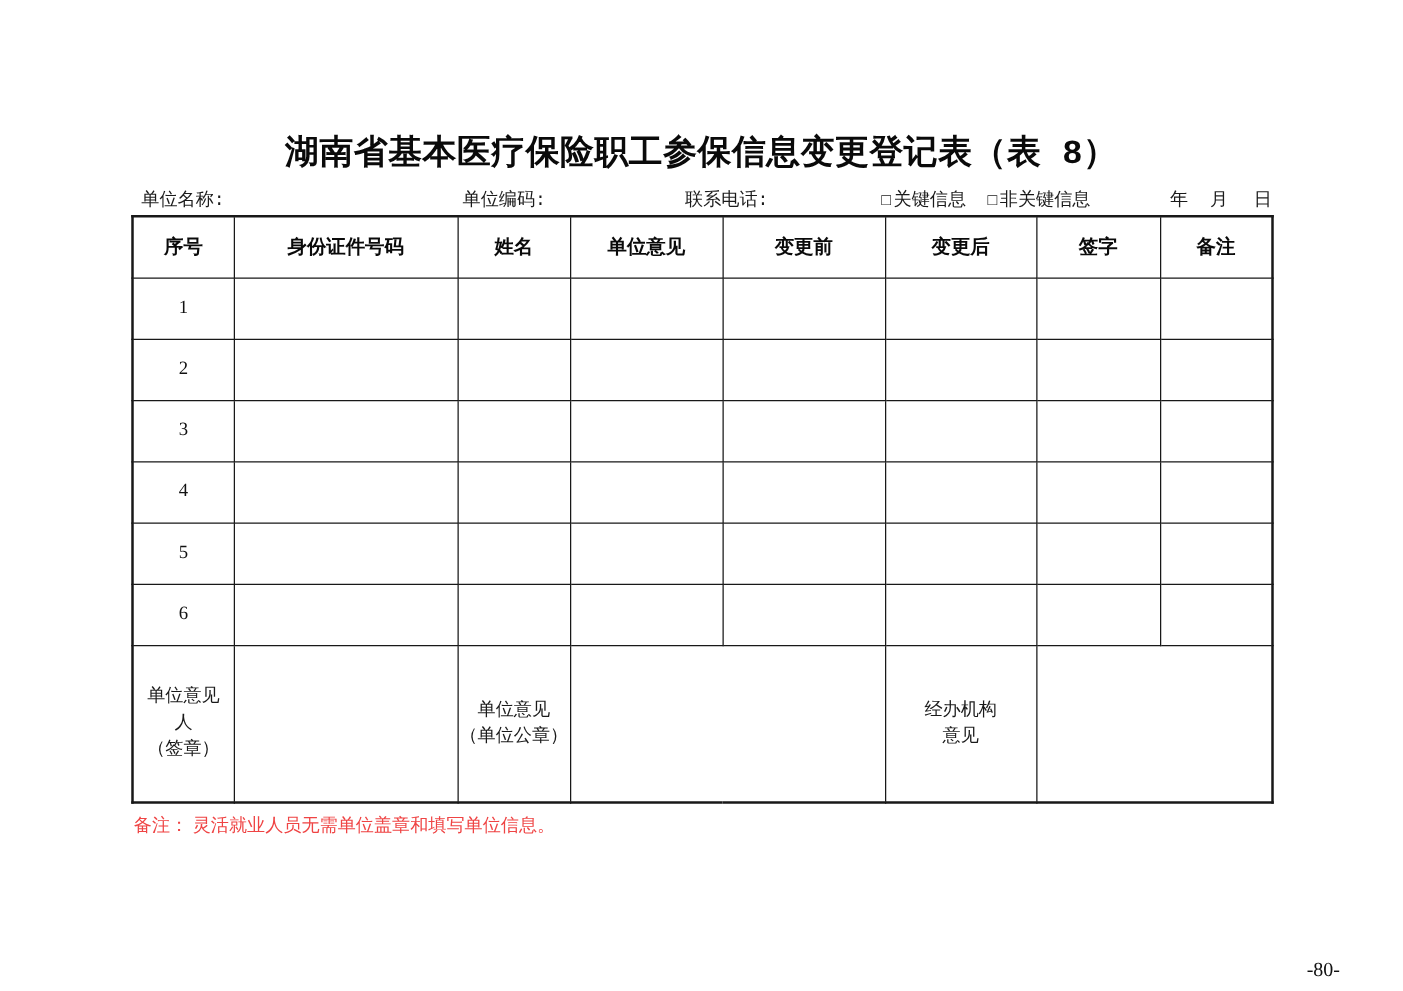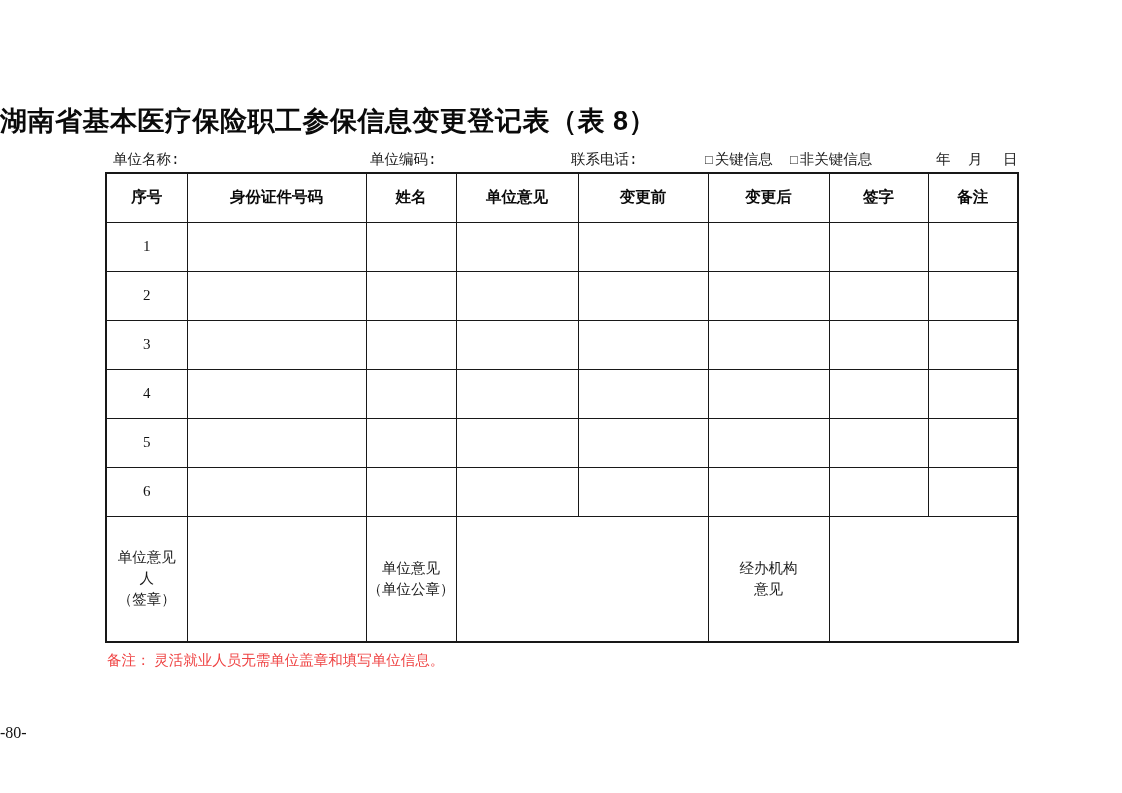--- a/index.html
+++ b/index.html
@@ -14,37 +14,38 @@
     position: relative;
     width: 1122px; height: 793px;
     background: #ffffff;
     overflow: hidden;
   }
   .doc-title {
     position: absolute;
     top: 103px; left: 0;
     width: 1122px;
     margin: 0;
+    text-align: center;
     font-size: 27px;
     font-weight: bold;
-    font-family: Liberation Sans, sans-serif;
+    font-family: Liberation Mono, monospace;
     letter-spacing: 0.5px;
     color: #0a0a0a;
   }
   .meta-line {
     position: absolute;
     top: 150px; left: 0;
     width: 1122px; height: 22px;
     font-size: 14.5px;
     color: #1a1a1a;
   }
   .meta-line .pos { position: absolute; white-space: nowrap; font-family: Liberation Mono, monospace; }
   .m-unit-name { left: 113px; }
   .m-unit-code { left: 370px; }
-  .m-phone     { left: 571px; }
+  .m-phone     { left: 548px; }
   .m-cb-key    { left: 705px; }
   .m-cb-nonkey { left: 790px; }
   .m-year      { left: 936px; }
   .m-month     { left: 968px; }
   .m-day       { left: 1003px; }
   .cb-glyph { display: inline-block; margin-right: 2px; font-size: 13px; }
 
   table.form-table {
     position: absolute;
     top: 172px; left: 105px;
@@ -82,23 +83,23 @@
   }
   .form-note {
     position: absolute;
     top: 651px; left: 107px;
     font-size: 14.5px;
     color: #ef4444;
     white-space: nowrap;
   }
   .page-number {
     position: absolute;
-    top: 724px; left: 0;
+    top: 768px; left: 0;
     width: 1072px;
-    text-align: left;
+    text-align: right;
     font-size: 16px;
     color: #111111;
   }
 </style>
 </head>
 <body>
 
 <div class="page">
 
   <h1 class="doc-title">湖南省基本医疗保险职工参保信息变更登记表（表 8）</h1>

